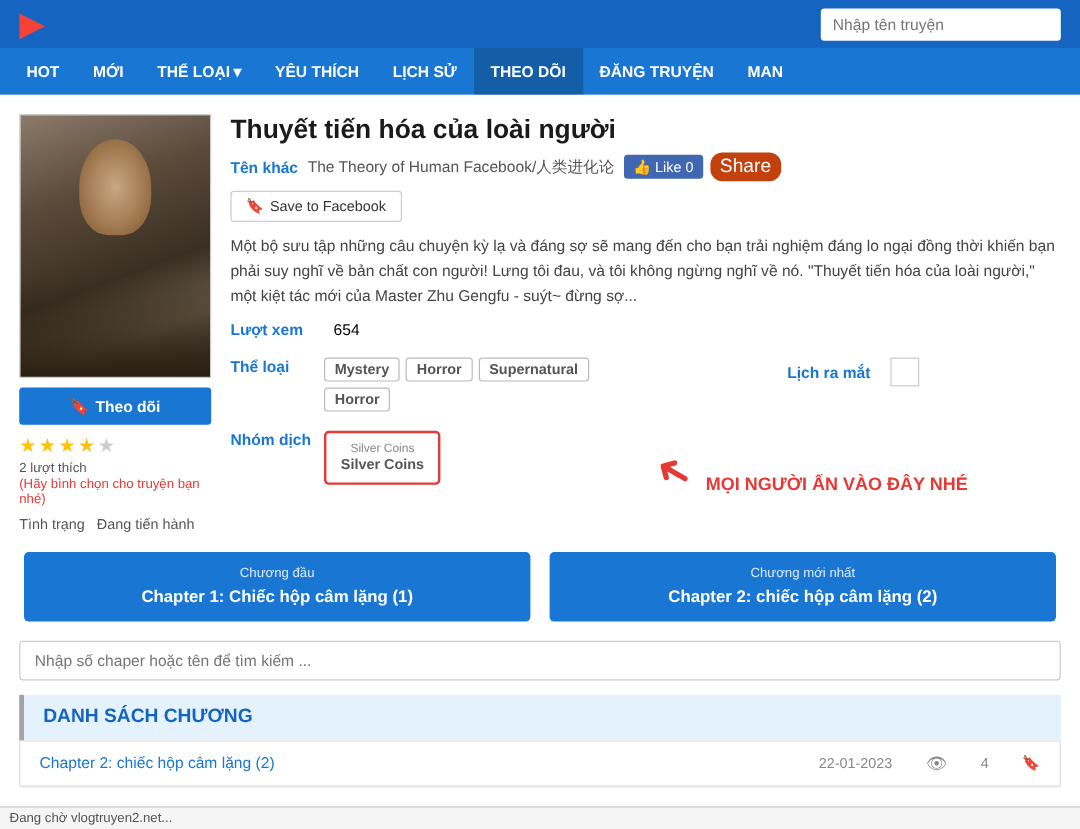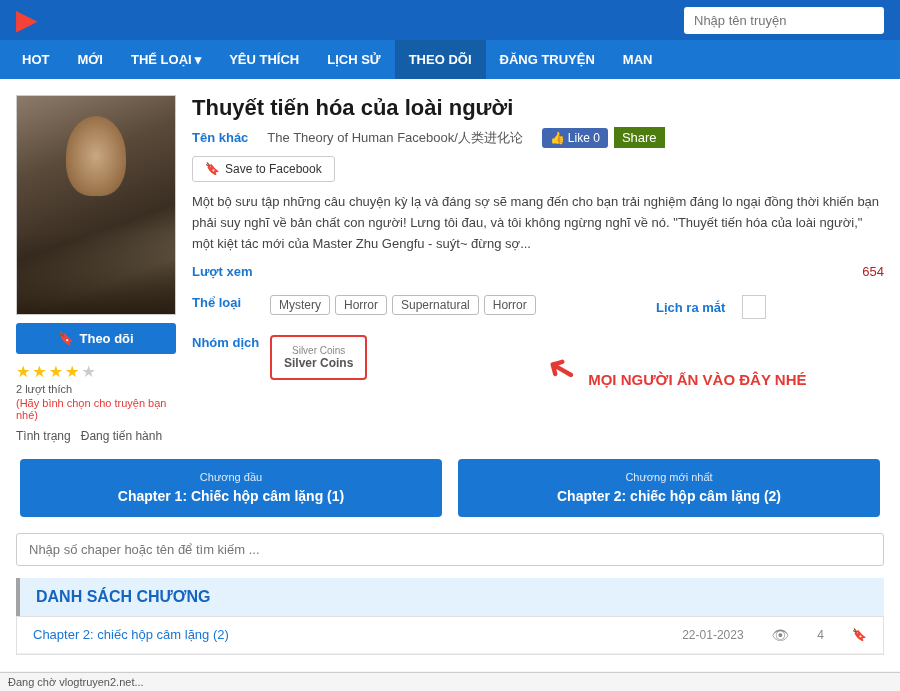--- a/index.html
+++ b/index.html
@@ -166,21 +166,21 @@
     }
     .manga-title {
       font-size: 22px;
       font-weight: bold;
       color: #1a1a1a;
       margin-bottom: 6px;
     }
     .alt-name-row {
       display: flex;
       align-items: center;
-      gap: 19px;
+      gap: 8px;
       margin-bottom: 8px;
       flex-wrap: wrap;
     }
     .alt-name-label {
       color: #1976d2;
       font-weight: bold;
       font-size: 13px;
     }
     .alt-name-value {
       font-size: 13px;
@@ -197,26 +197,26 @@
       border: none;
       border-radius: 3px;
       padding: 3px 8px;
       font-size: 12px;
       cursor: pointer;
       display: flex;
       align-items: center;
       gap: 3px;
     }
     .share-btn {
-      background: #4d7c0f;
+      background: #c2410c;
       color: #fff;
       border: none;
-      border-radius: 0;
+      border-radius: 10px;
       padding: 3px 8px;
-      font-size: 13px;
+      font-size: 16px;
       cursor: pointer;
     }
     .save-fb-btn {
       background: #fff;
       color: #333;
       border: 1px solid #ccc;
       border-radius: 3px;
       padding: 5px 12px;
       font-size: 12px;
       cursor: pointer;
@@ -248,26 +248,27 @@
       gap: 8px;
     }
     .info-label {
       color: #1976d2;
       font-weight: bold;
       font-size: 13px;
       min-width: 70px;
     }
     .info-value {
       font-size: 13px;
-      color: #b91c1c;
+      color: #000000;
     }
     .genre-tags {
       display: flex;
       flex-wrap: wrap;
       gap: 5px;
+      font-weight: bold;
     }
     .genre-tag {
       border: 1px solid #bbb;
       border-radius: 3px;
       padding: 2px 8px;
       font-size: 12px;
       color: #555;
       cursor: pointer;
     }
     .silver-coins-badge {
@@ -449,21 +450,21 @@
         <button class="save-fb-btn">
           <span class="bookmark-icon">🔖</span>
           <span>Save to Facebook</span>
         </button>
       </div>
 
       <p class="description">Một bộ sưu tập những câu chuyện kỳ lạ và đáng sợ sẽ mang đến cho bạn trải nghiệm đáng lo ngại đồng thời khiến bạn phải suy nghĩ về bản chất con người! Lưng tôi đau, và tôi không ngừng nghĩ về nó. "Thuyết tiến hóa của loài người," một kiệt tác mới của Master Zhu Gengfu - suýt~ đừng sợ...</p>
 
       <div class="info-grid">
         <div class="info-col">
-          <div class="info-row" style="justify-content:space-between; gap:16px;">
+          <div class="info-row" style="justify-content:flex-start; gap:16px;">
             <span class="info-label">Lượt xem</span>
             <span class="info-value">654</span>
           </div>
         </div>
       </div>
 
       <div class="info-grid">
         <div class="info-col">
           <div class="info-row" style="align-items:flex-start;">
             <span class="info-label">Thể loại</span>

